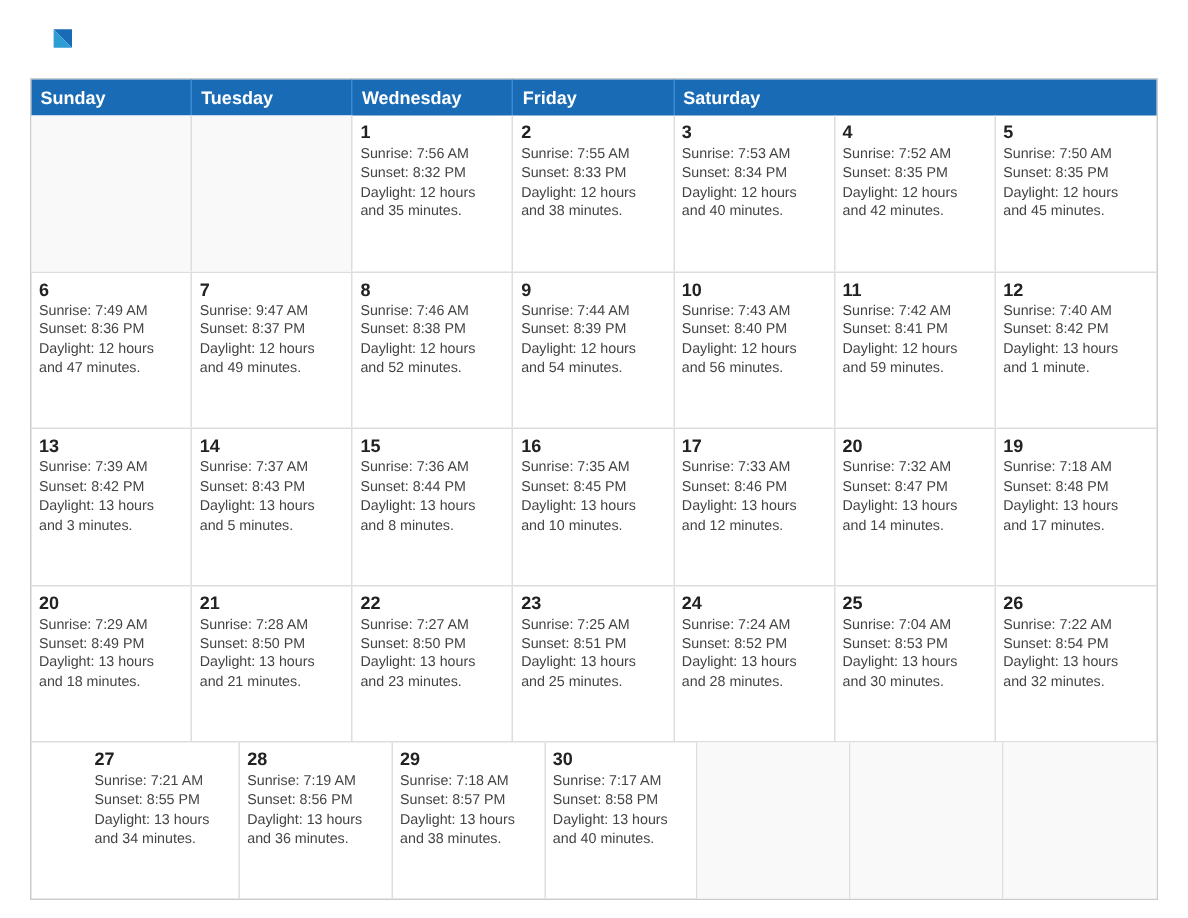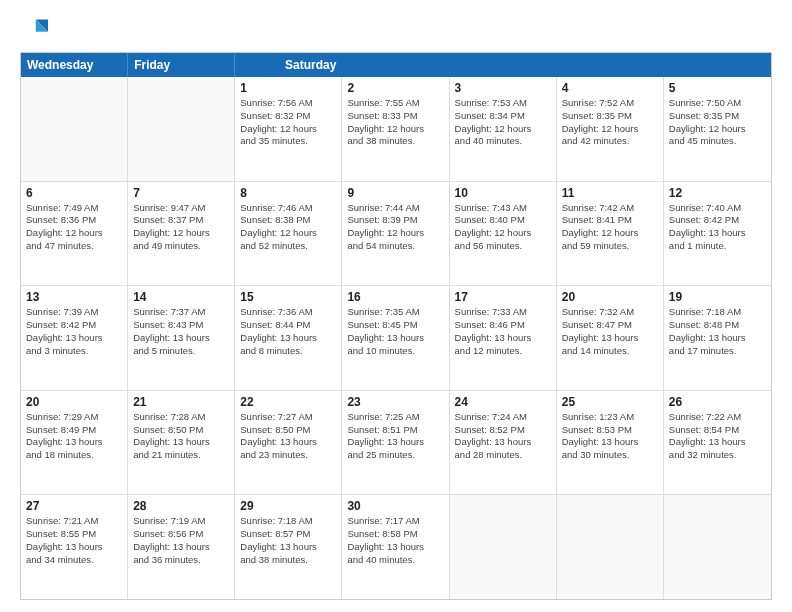--- a/index.html
+++ b/index.html
@@ -71,33 +71,33 @@
       background: #1a6bb5;
     }
     .cal-header-cell {
       color: #fff;
       font-size: 12px;
       font-weight: bold;
       padding: 5px 6px;
       text-align: left;
       border-right: 1px solid #3a8bd5;
     }
-    .cal-header-cell:last-child { border-right: none; text-align: right; }
+    .cal-header-cell:last-child { border-right: none; }
     .cal-body {
       flex: 1;
       display: flex;
       flex-direction: column;
     }
     .cal-row {
       display: grid;
       grid-template-columns: repeat(7, 1fr);
       flex: 1;
       border-bottom: 1px solid #ddd;
     }
-    .cal-row:last-child { border-bottom: none; }
+    .cal-row:last-child { border-bottom: none; margin-left: 37px; }
     .cal-cell {
       border-right: 1px solid #ddd;
       padding: 4px 5px;
       font-size: 9.5px;
       color: #333;
       vertical-align: top;
       min-height: 0;
     }
     .cal-cell:last-child { border-right: none; }
     .cal-cell.empty { background: #f9f9f9; }
@@ -128,20 +128,22 @@
       </div>
     </div>
     <div class="title-block">
       <div class="title-month"></div>
       <div class="title-location"></div>
     </div>
   </div>
 
   <div class="calendar">
     <div class="cal-header" id="cal-header">
+        <div class="cal-header-cell">Sunday</div>
+        <div class="cal-header-cell">Tuesday</div>
         <div class="cal-header-cell">Wednesday</div>
         <div class="cal-header-cell">Friday</div>
         <div class="cal-header-cell">Saturday</div>
       </div>
     <div class="cal-body" id="cal-body">
         <div class="cal-row">
           <div class="cal-cell empty"></div>
           <div class="cal-cell empty"></div>
           <div class="cal-cell">
             <div class="day-number">1</div>
@@ -312,21 +314,21 @@
           </div>
           <div class="cal-cell">
             <div class="day-number">24</div>
             <div class="cell-line">Sunrise: 7:24 AM</div>
             <div class="cell-line">Sunset: 8:52 PM</div>
             <div class="cell-line">Daylight: 13 hours</div>
             <div class="cell-line">and 28 minutes.</div>
           </div>
           <div class="cal-cell">
             <div class="day-number">25</div>
-            <div class="cell-line">Sunrise: 1:23 AM</div>
+            <div class="cell-line">Sunrise: 7:04 AM</div>
             <div class="cell-line">Sunset: 8:53 PM</div>
             <div class="cell-line">Daylight: 13 hours</div>
             <div class="cell-line">and 30 minutes.</div>
           </div>
           <div class="cal-cell">
             <div class="day-number">26</div>
             <div class="cell-line">Sunrise: 7:22 AM</div>
             <div class="cell-line">Sunset: 8:54 PM</div>
             <div class="cell-line">Daylight: 13 hours</div>
             <div class="cell-line">and 32 minutes.</div>

